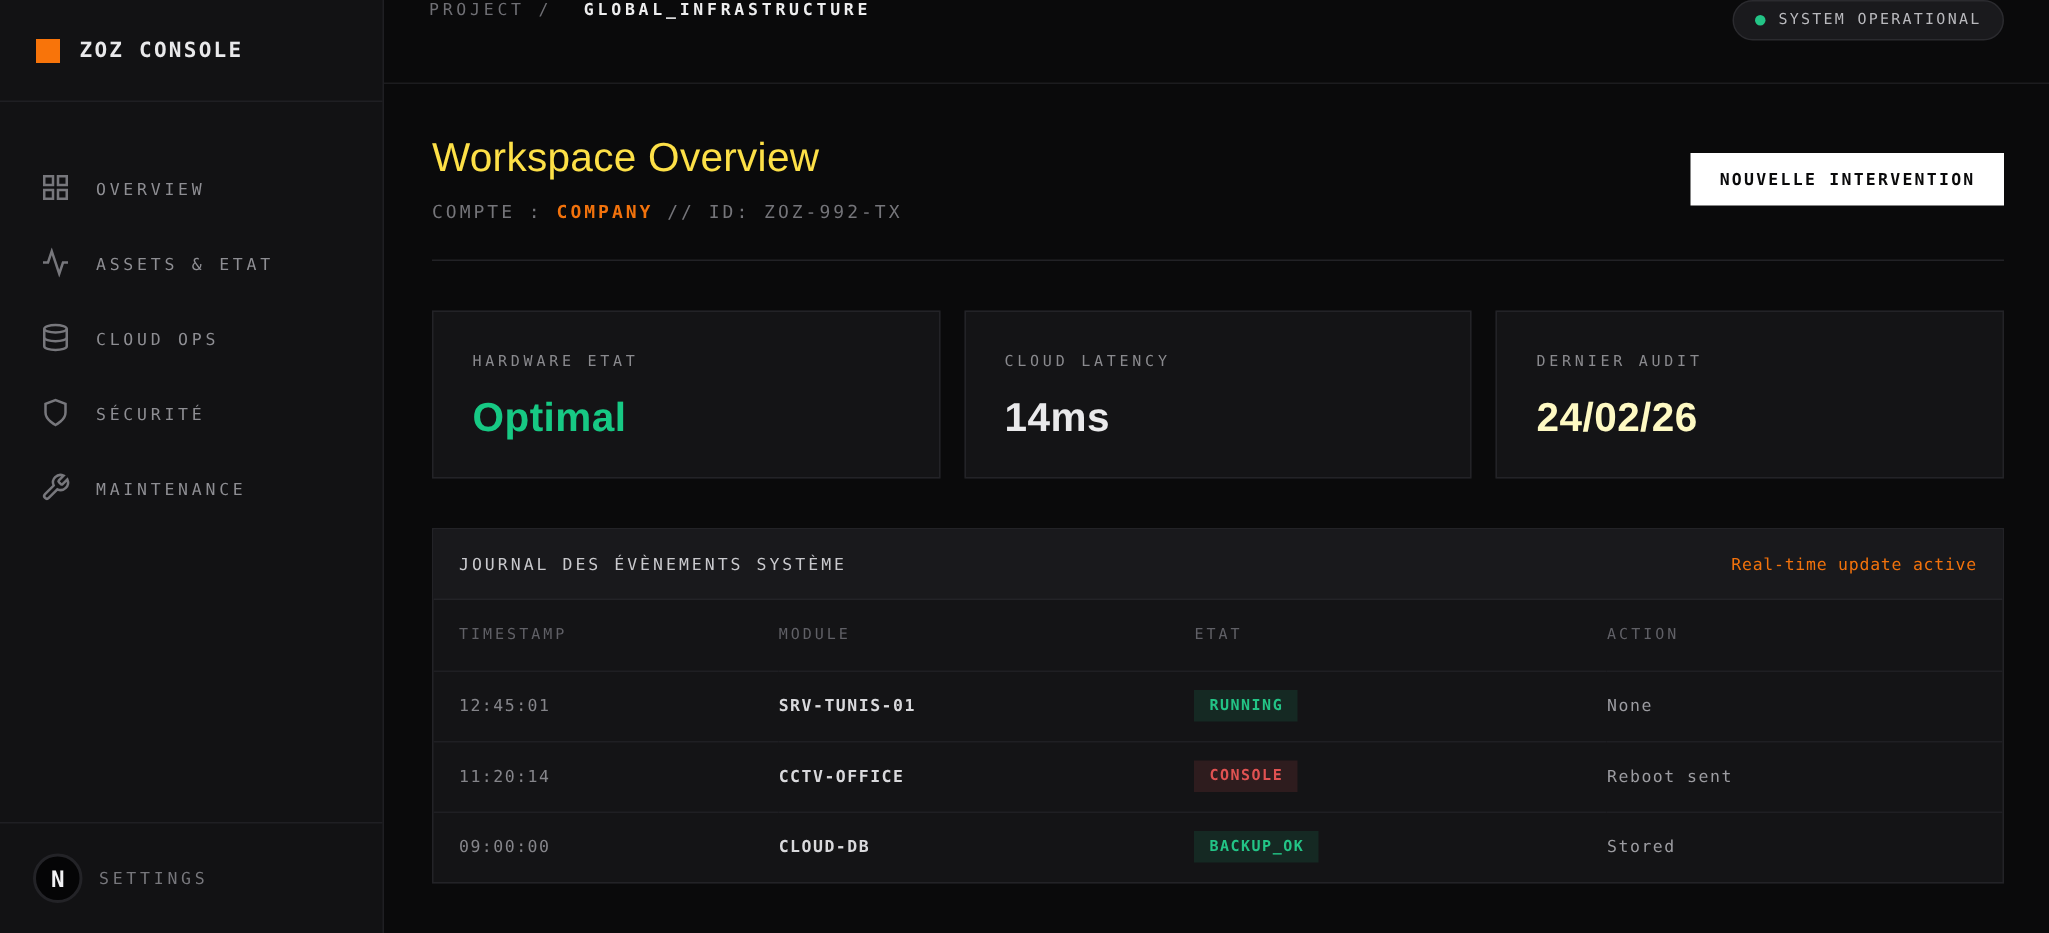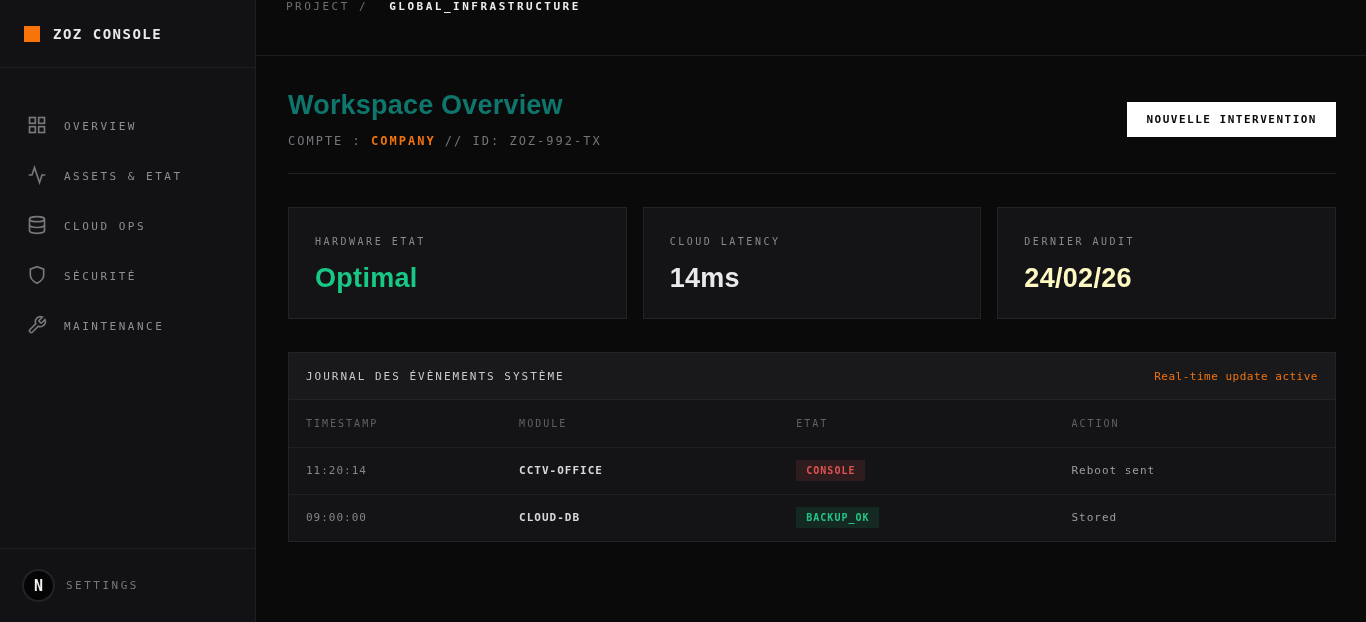--- a/index.html
+++ b/index.html
@@ -62,21 +62,21 @@
     padding: 7px 14px; font-size: 10px; letter-spacing: 1.5px; color: #b9b9bd;
     cursor: default;
   }
   .status-dot { width: 7px; height: 7px; border-radius: 50%; background: #23c486; }
 
   .content { padding: 34px 30px 0 32px; }
 
   .title-row { display: flex; align-items: center; justify-content: space-between; }
   .page-title {
     margin: 0; font-family: "Liberation Sans", "DejaVu Sans", sans-serif;
-    font-size: 27px; font-weight: bold; color: #0f766e; letter-spacing: 0.2px;
+    font-size: 27px; font-weight: normal; color: #fde047; letter-spacing: 0.2px;
   }
   .subtitle { margin-top: 13px; font-size: 12px; letter-spacing: 2px; color: #75757a; }
   .subtitle .account { color: #f2720c; font-weight: bold; }
   .primary-btn {
     background: #ffffff; color: #0a0a0b; border: none;
     font-family: "DejaVu Sans Mono", monospace;
     font-size: 11px; font-weight: bold; letter-spacing: 1.5px;
     padding: 11px 19px; cursor: pointer;
   }
   .section-divider { border: none; border-top: 1px solid #222226; margin: 25px 0 0 0; }
@@ -193,20 +193,24 @@
       <span class="settings-label">SETTINGS</span>
     </div>
   </aside>
 
   <main class="main">
 
     <div class="topbar">
       <div class="breadcrumb">
         <span class="crumb-root">PROJECT /</span>
         <span class="crumb-current">GLOBAL_INFRASTRUCTURE</span>
+      </div>
+      <div class="status-badge">
+        <span class="status-dot"></span>
+        <span>SYSTEM OPERATIONAL</span>
       </div>
     </div>
 
     <div class="content">
 
       <div class="title-row">
         <div>
           <h1 class="page-title">Workspace Overview</h1>
           <div class="subtitle">
             <span>COMPTE : </span><span class="account">COMPANY</span><span> // ID: ZOZ-992-TX</span>
@@ -247,20 +251,26 @@
           <thead>
             <tr>
               <th>TIMESTAMP</th>
               <th>MODULE</th>
               <th>ETAT</th>
               <th>ACTION</th>
             </tr>
           </thead>
           <tbody id="events-body">
               <tr>
+                <td class="cell-timestamp">12:45:01</td>
+                <td class="cell-module">SRV-TUNIS-01</td>
+                <td><span class="badge badge-ok">RUNNING</span></td>
+                <td class="cell-action">None</td>
+              </tr>
+              <tr>
                 <td class="cell-timestamp">11:20:14</td>
                 <td class="cell-module">CCTV-OFFICE</td>
                 <td><span class="badge badge-warn">CONSOLE</span></td>
                 <td class="cell-action">Reboot sent</td>
               </tr>
               <tr>
                 <td class="cell-timestamp">09:00:00</td>
                 <td class="cell-module">CLOUD-DB</td>
                 <td><span class="badge badge-ok">BACKUP_OK</span></td>
                 <td class="cell-action">Stored</td>

